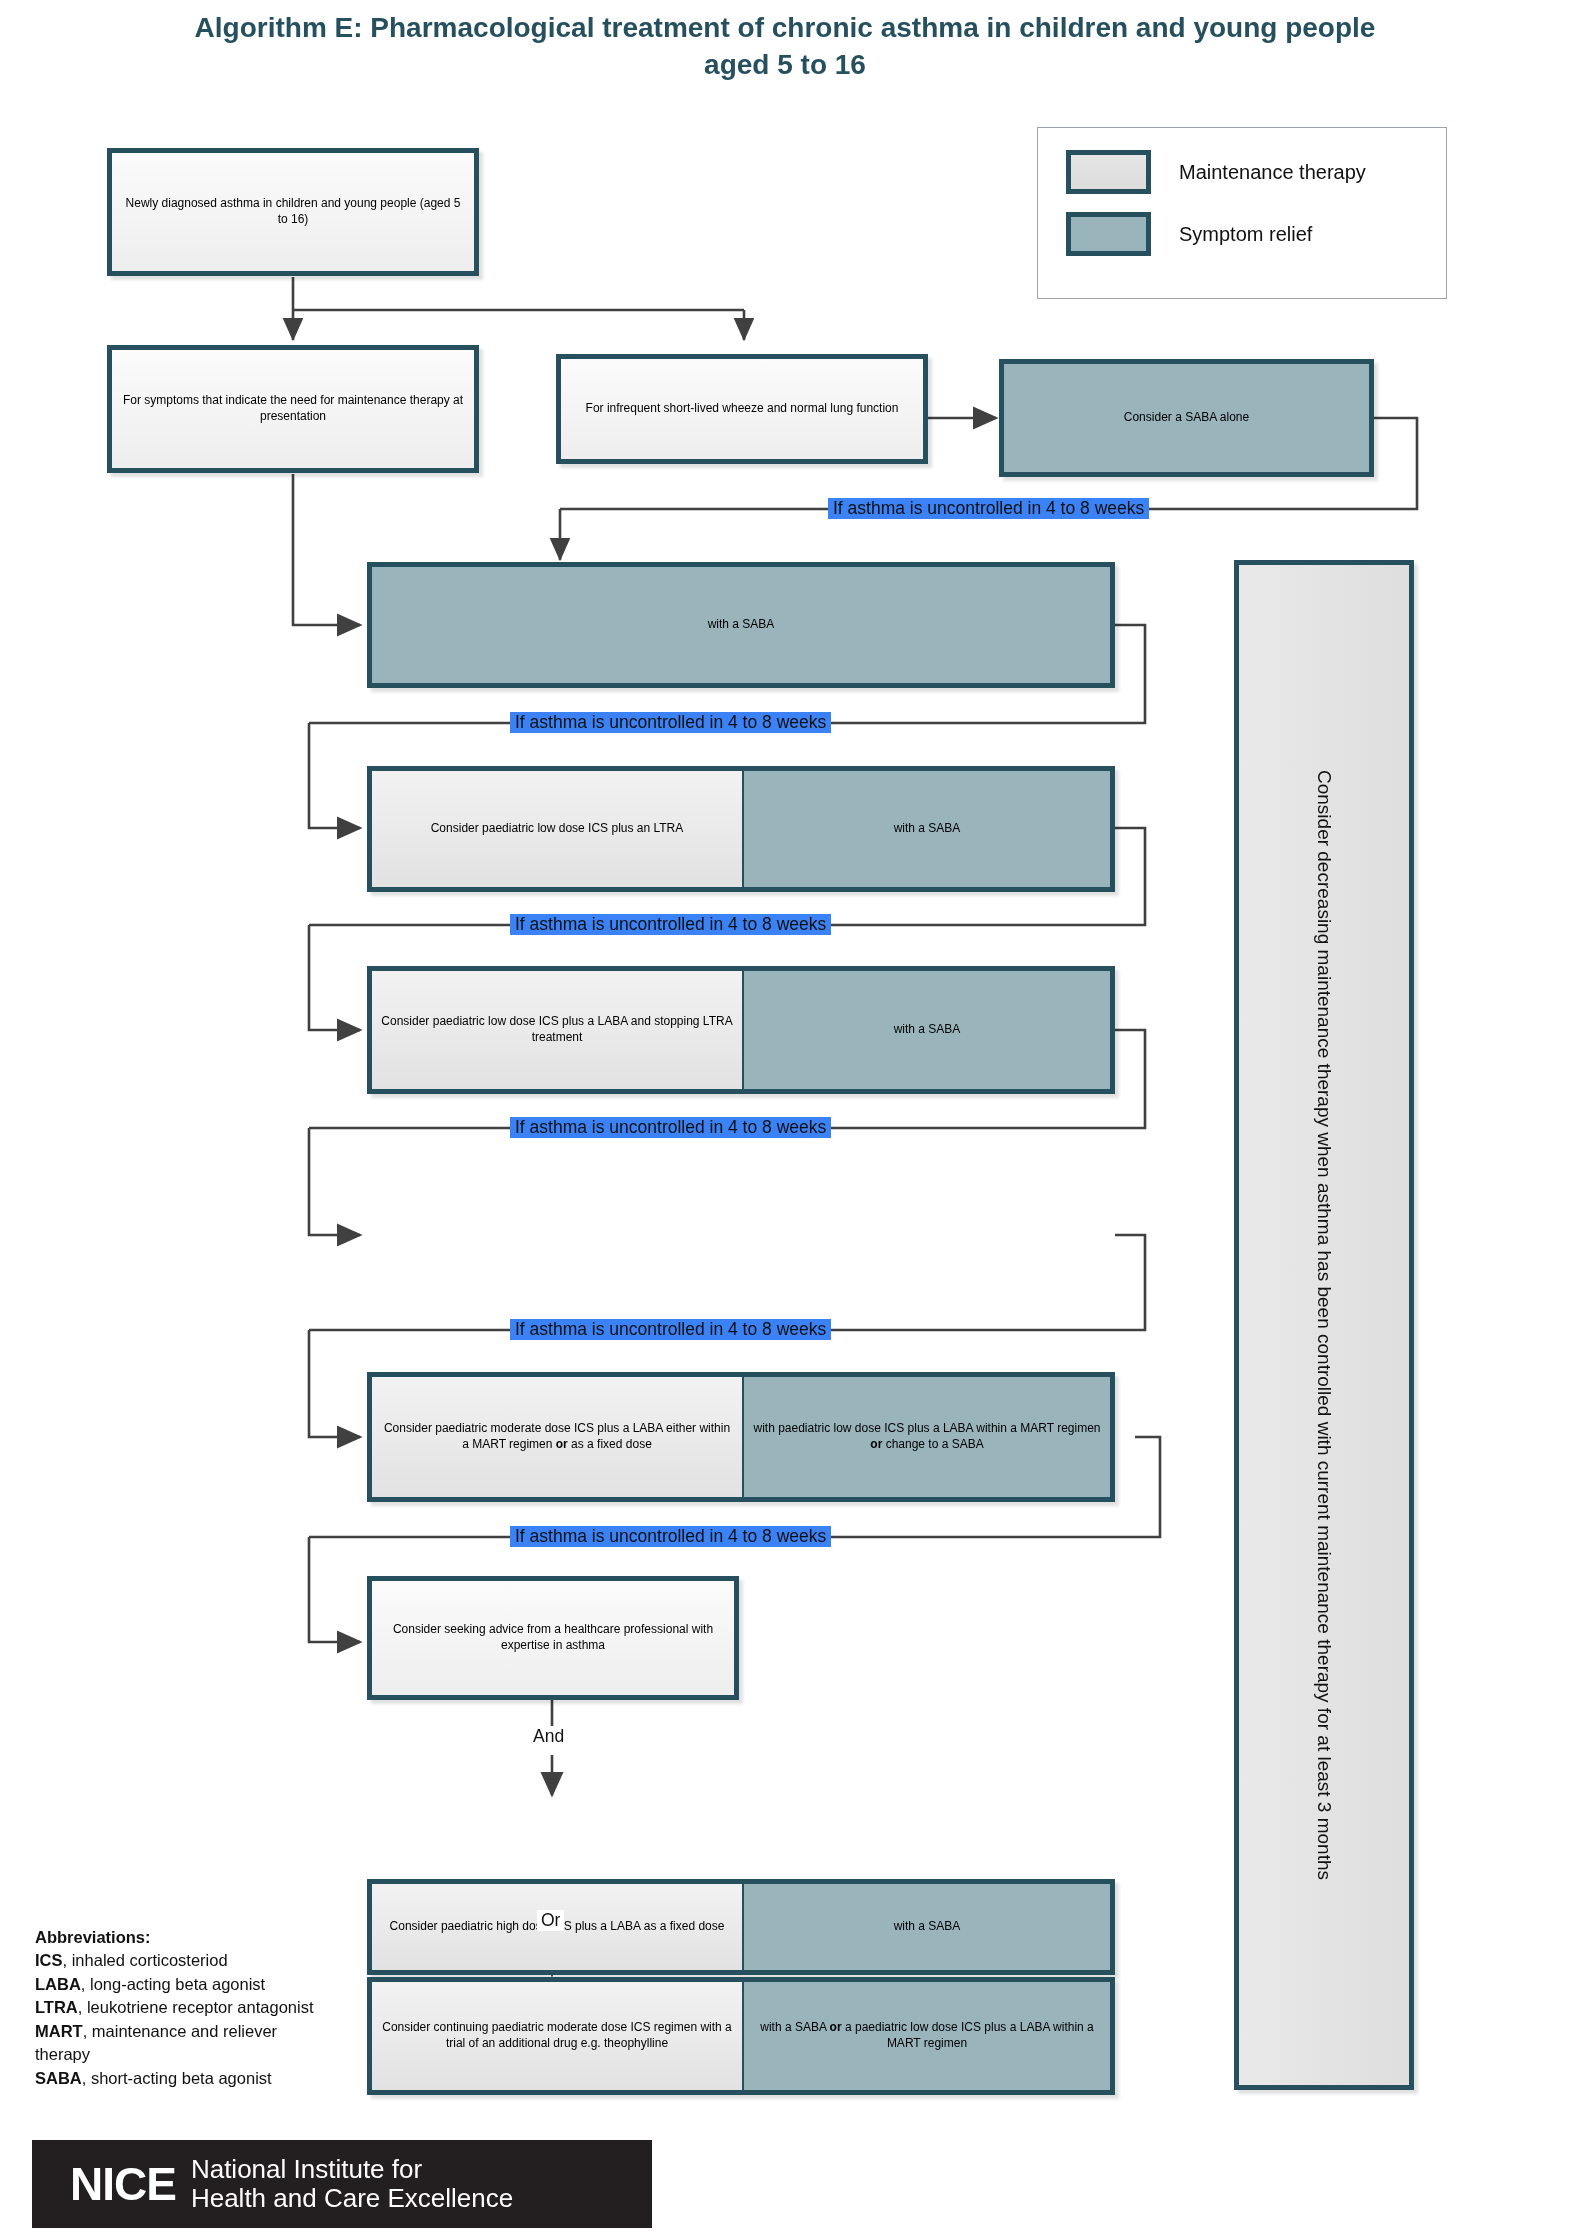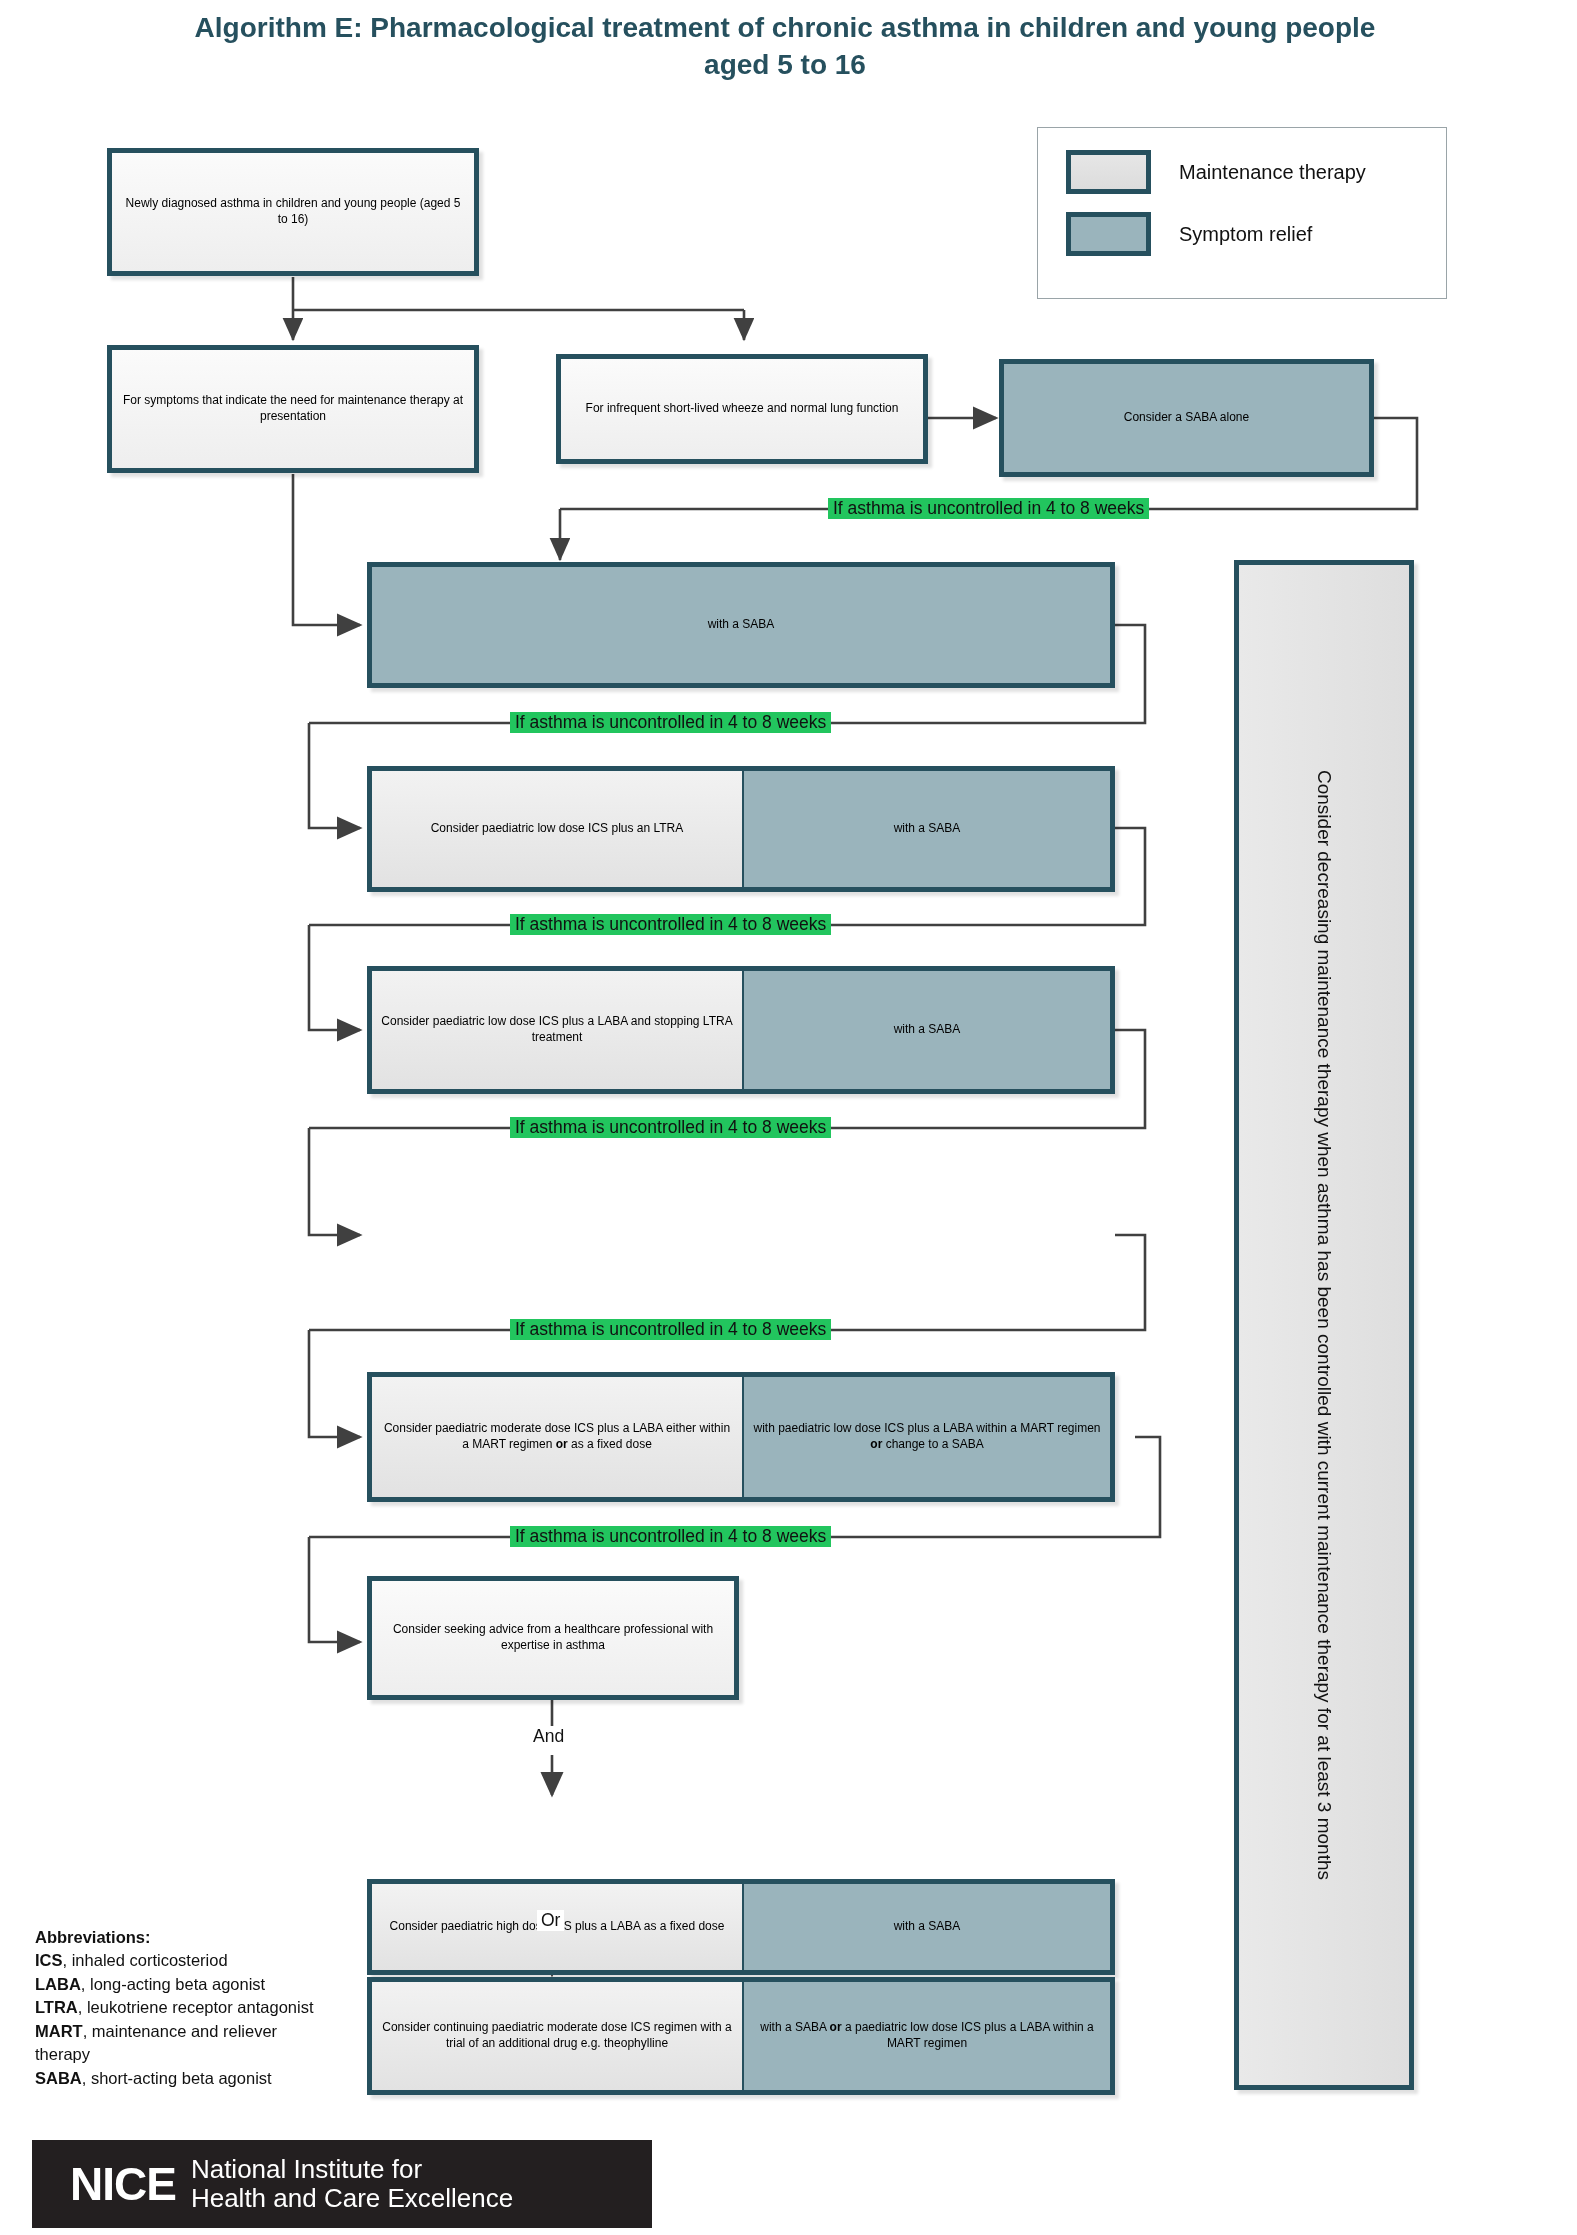--- a/index.html
+++ b/index.html
@@ -87,21 +87,21 @@
   }
   .nice-word {
     font-size:46px; font-weight:bold; letter-spacing:-1px; line-height:1;
   }
   .nice-sub {
     margin-left:15px; font-size:26px; line-height:1.12; font-weight:normal;
   }
 
   
   .conn-label {
-    position:absolute; font-size:17.5px; color:#111; background:#22c55e;
+    position:absolute; font-size:17.5px; color:#111; background:#3b82f6;
     padding:0 5px; white-space:nowrap;
   }
   .small-label {
     position:absolute; font-size:17.5px; color:#111; background:#fff;
     padding:0 4px; white-space:nowrap;
   }
 
   svg.wires { position:absolute; left:0; top:0; width:1577px; height:2235px; pointer-events:none; }
 </style>
 </head>

